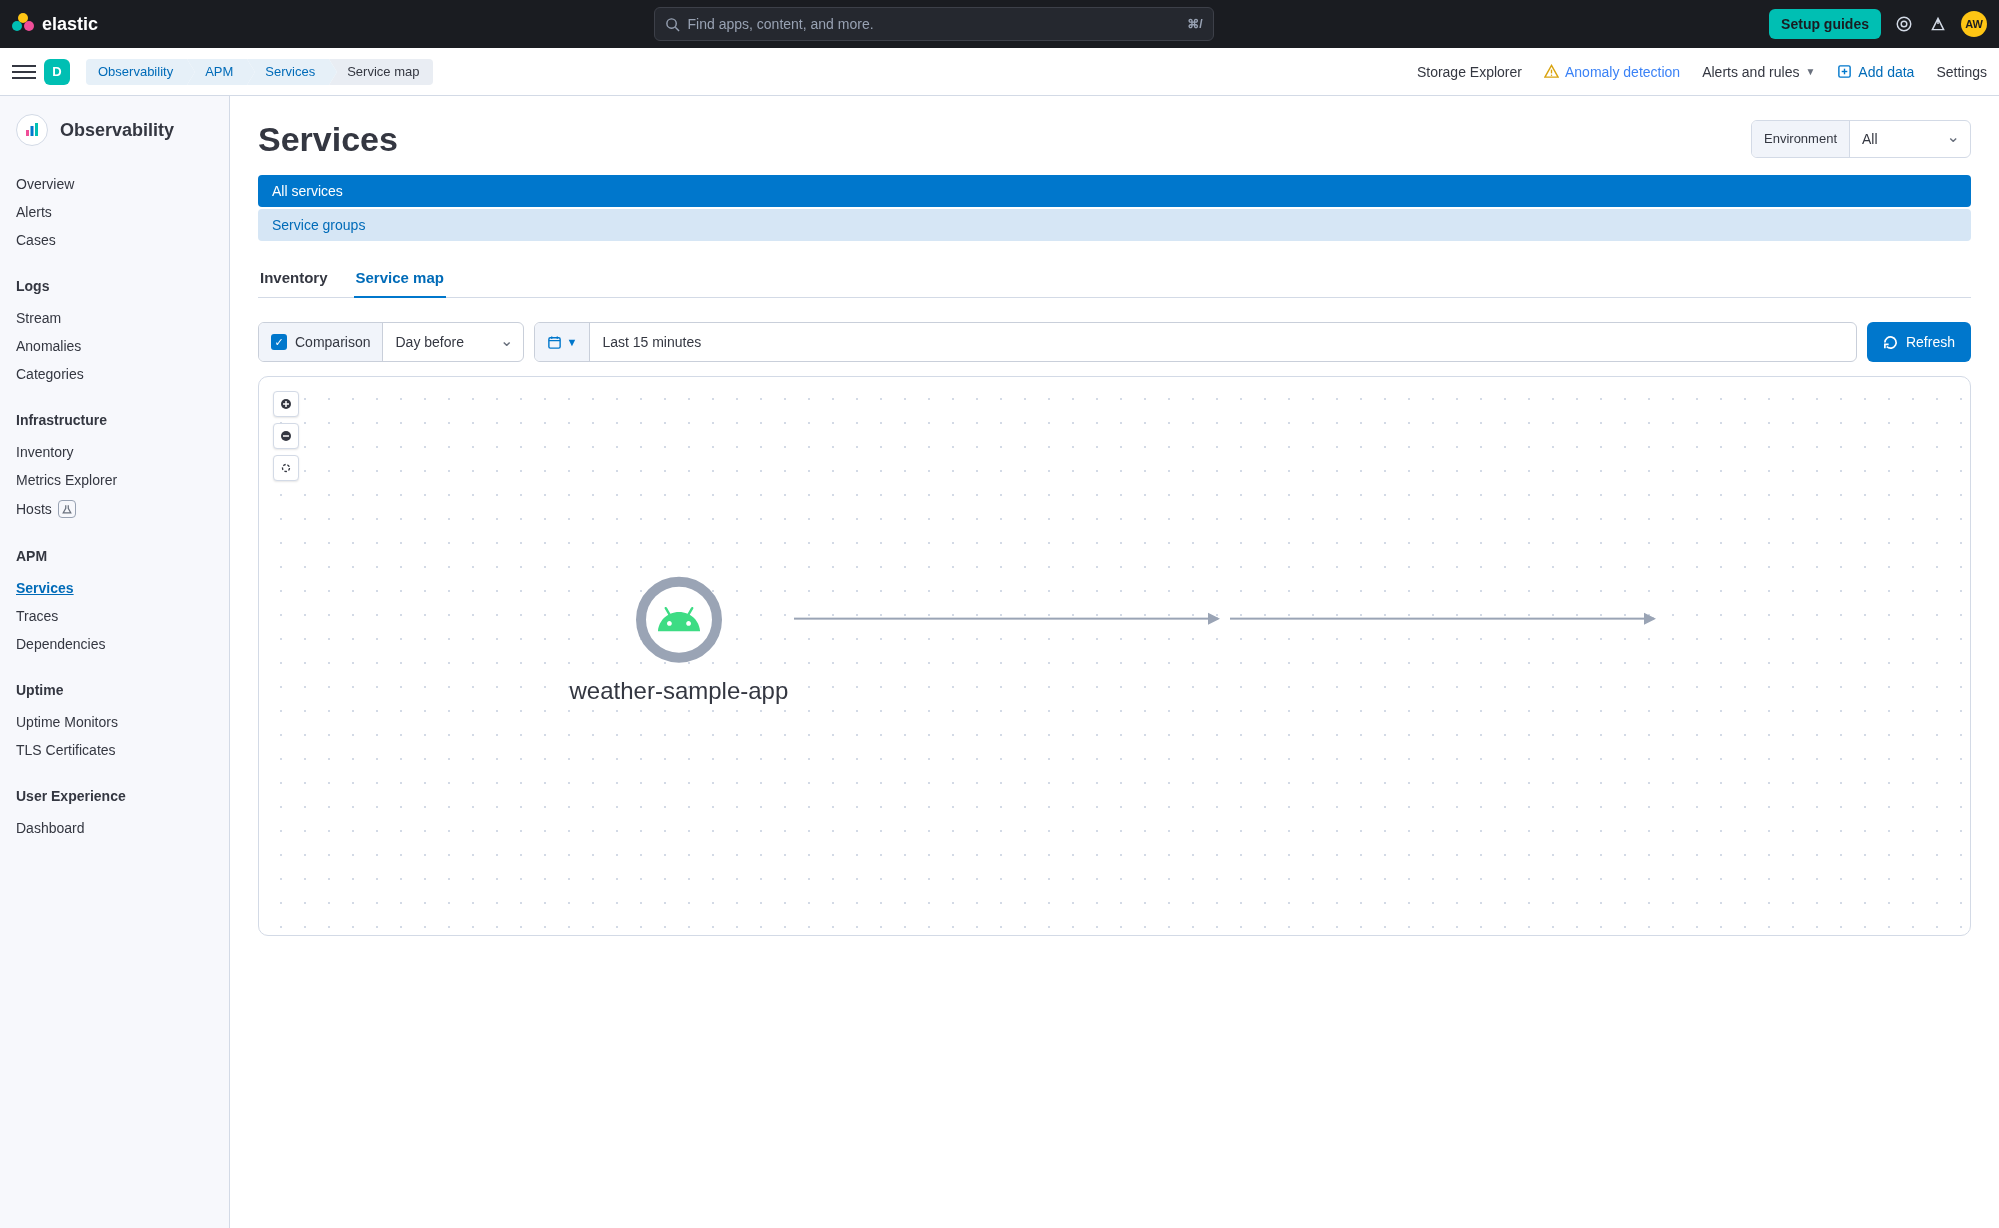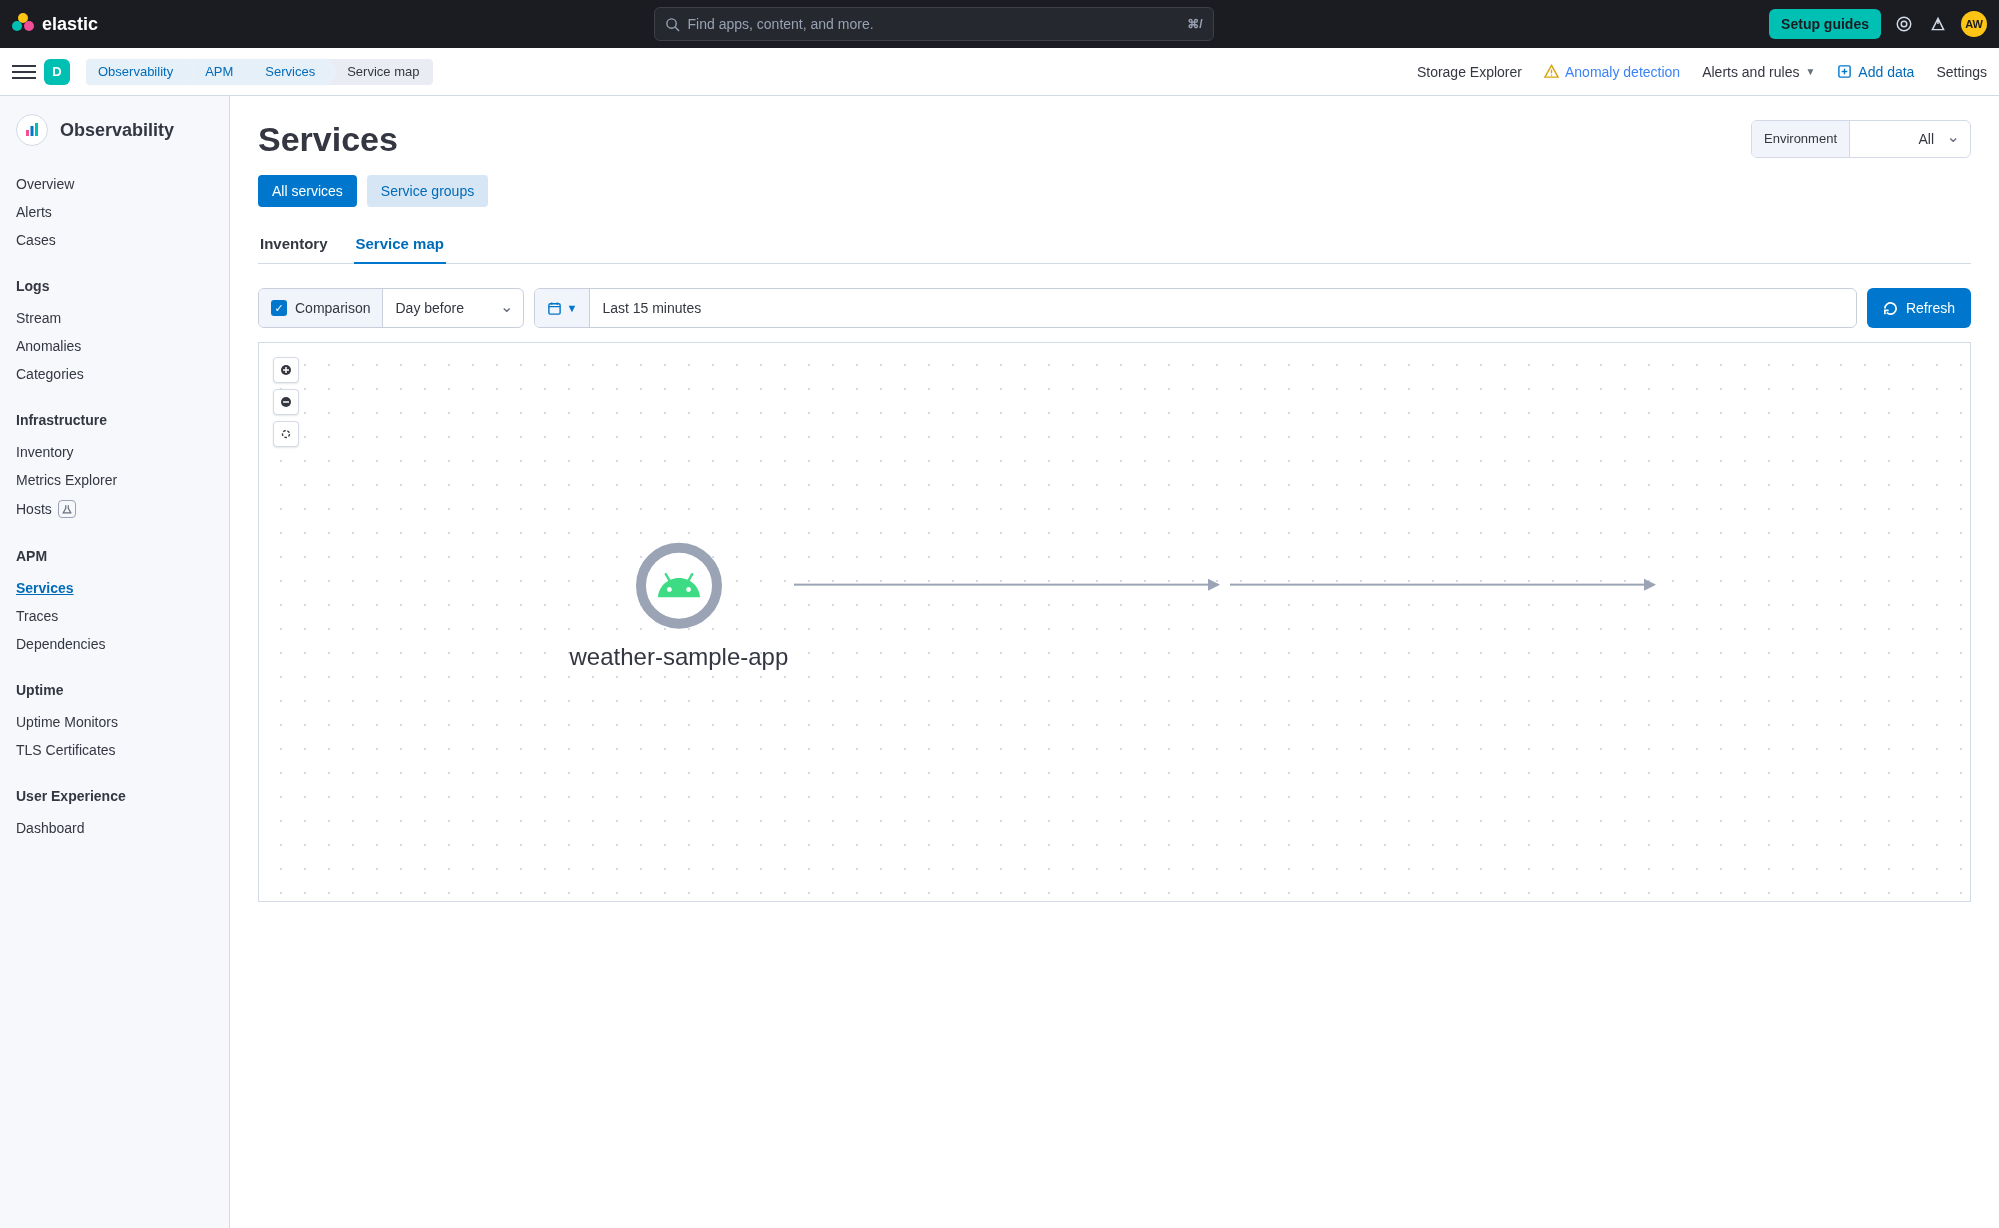--- a/index.html
+++ b/index.html
@@ -49,39 +49,39 @@
 .side-group { margin-bottom: 24px; }
 .side-group-title { font-weight: 700; font-size: 14px; margin-bottom: 10px; }
 .side-item { display: block; padding: 6px 0; font-size: 14px; color: #343741; cursor: pointer; }
 .side-item.active { color: #006bb8; font-weight: 700; text-decoration: underline; }
 .beta-badge { display: inline-flex; align-items: center; justify-content: center; width: 18px; height: 18px; border: 1px solid #98a2b3; border-radius: 4px; font-size: 10px; margin-left: 6px; color: #69707d; }
 .main { flex: 1; background: #fff; padding: 24px 28px; overflow-y: auto; }
 .page-header { display: flex; justify-content: space-between; align-items: flex-start; margin-bottom: 16px; }
 .page-title { font-size: 34px; font-weight: 700; }
 .env-picker { display: flex; border: 1px solid #d3dae6; border-radius: 6px; overflow: hidden; }
 .env-label { background: #f1f4fa; padding: 10px 12px; font-size: 13px; color: #343741; border-right: 1px solid #d3dae6; }
-.env-value { padding: 10px 36px 10px 12px; font-size: 14px; min-width: 120px; position: relative; cursor: pointer; text-align: right; }
+.env-value { padding: 10px 36px 10px 12px; font-size: 14px; min-width: 120px; position: relative; cursor: pointer; }
 .env-value::after { content: '⌄'; position: absolute; right: 10px; top: 6px; color: #69707d; font-size: 16px; }
-.tab-pills { display: flex; gap: 10px; margin-bottom: 20px; }
+.tab-pills { display: flex; gap: 2px; margin-bottom: 20px; flex-direction: column; }
 .pill { padding: 8px 14px; border-radius: 4px; font-size: 14px; cursor: pointer; font-weight: 500; }
 .pill.active { background: #0077cc; color: #fff; }
 .pill.inactive { background: #d6e6f5; color: #006bb8; }
 .sub-tabs { display: flex; gap: 24px; border-bottom: 1px solid #d3dae6; margin-bottom: 24px; }
 .sub-tab { padding: 8px 2px 10px; font-size: 15px; font-weight: 600; cursor: pointer; border-bottom: 2px solid transparent; margin-bottom: -1px; }
 .sub-tab.active { color: #006bb8; border-bottom-color: #0077cc; }
 .controls-row { display: flex; justify-content: flex-end; gap: 10px; margin-bottom: 14px; }
 .control-box { display: flex; border: 1px solid #c9cfda; border-radius: 6px; overflow: hidden; background: #fff; height: 40px; align-items: stretch; }
 .control-seg { display: flex; align-items: center; padding: 0 12px; gap: 8px; font-size: 14px; }
 .control-seg.gray { background: #f1f4fa; border-right: 1px solid #c9cfda; }
 .control-seg.dropdown { cursor: pointer; padding-right: 30px; position: relative; min-width: 140px; }
 .control-seg.dropdown::after { content: '⌄'; position: absolute; right: 10px; color: #69707d; font-size: 16px; top: 8px; }
 .chk { width: 16px; height: 16px; background: #0077cc; border-radius: 3px; display: flex; align-items: center; justify-content: center; color: #fff; font-size: 11px; }
 .date-box { flex: 1; min-width: 380px; }
 .refresh-btn { background: #0077cc; color: #fff; border: none; border-radius: 6px; padding: 0 16px; font-size: 14px; font-weight: 500; cursor: pointer; display: flex; align-items: center; gap: 8px; height: 40px; }
-.map-canvas { border: 1px solid #d3dae6; border-radius: 0; height: 560px; position: relative; background-image: radial-gradient(#d3dae6 1px, transparent 1px); background-size: 24px 24px; background-position: 10px 10px; }
+.map-canvas { border: 1px solid #d3dae6; border-radius: 10px; height: 560px; position: relative; background-image: radial-gradient(#d3dae6 1px, transparent 1px); background-size: 24px 24px; background-position: 10px 10px; }
 .zoom-ctrl { position: absolute; top: 14px; left: 14px; display: flex; flex-direction: column; gap: 6px; }
 .zoom-btn { width: 26px; height: 26px; background: #fff; border: 1px solid #d3dae6; border-radius: 4px; display: flex; align-items: center; justify-content: center; cursor: pointer; color: #343741; font-size: 14px; box-shadow: 0 1px 2px rgba(0,0,0,0.1); }
 .map-content { position: absolute; top: 50%; left: 50%; transform: translate(-50%, -62%); width: 1090px; display: flex; align-items: center; justify-content: space-between; }
 .node { display: flex; flex-direction: column; align-items: center; gap: 14px; }
 .node-circle { width: 86px; height: 86px; border-radius: 50%; border: 10px solid #9aa4b5; background: #fff; display: flex; align-items: center; justify-content: center; }
 .node-diamond { width: 72px; height: 72px; border: 6px solid #9aa4b5; background: #fff; transform: rotate(45deg); display: flex; align-items: center; justify-content: center; }
 .node-diamond > * { transform: rotate(-45deg); }
 .node-label { font-size: 24px; color: #343741; }
 .arrow { flex: 1; height: 2px; background: #9aa4b5; position: relative; margin: 0 6px; align-self: center; top: -22px; }
 .arrow::after { content: ''; position: absolute; right: -2px; top: -5px; border-style: solid; border-width: 6px 0 6px 12px; border-color: transparent transparent transparent #9aa4b5; }

